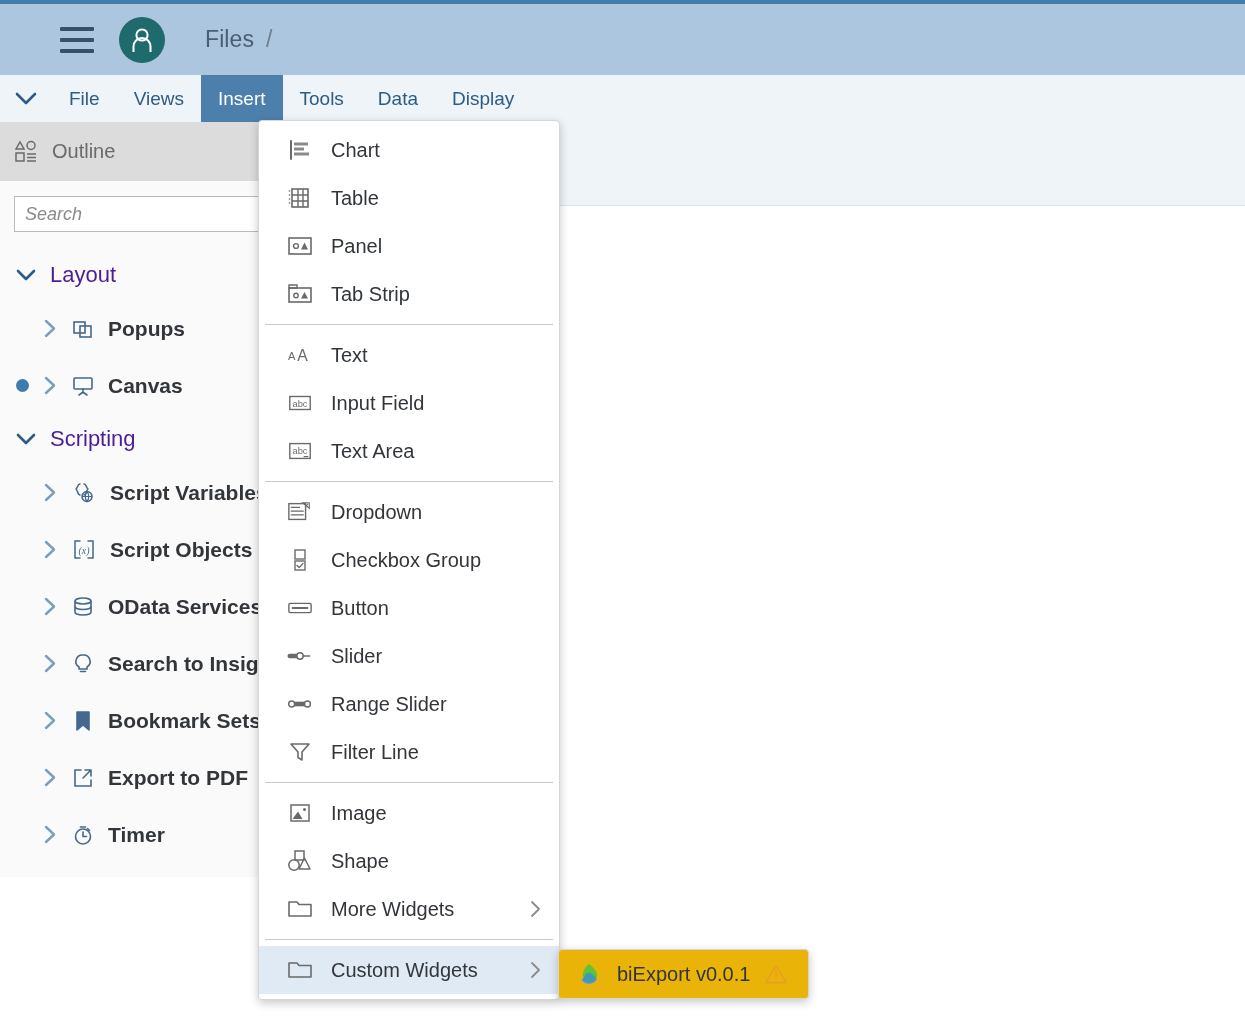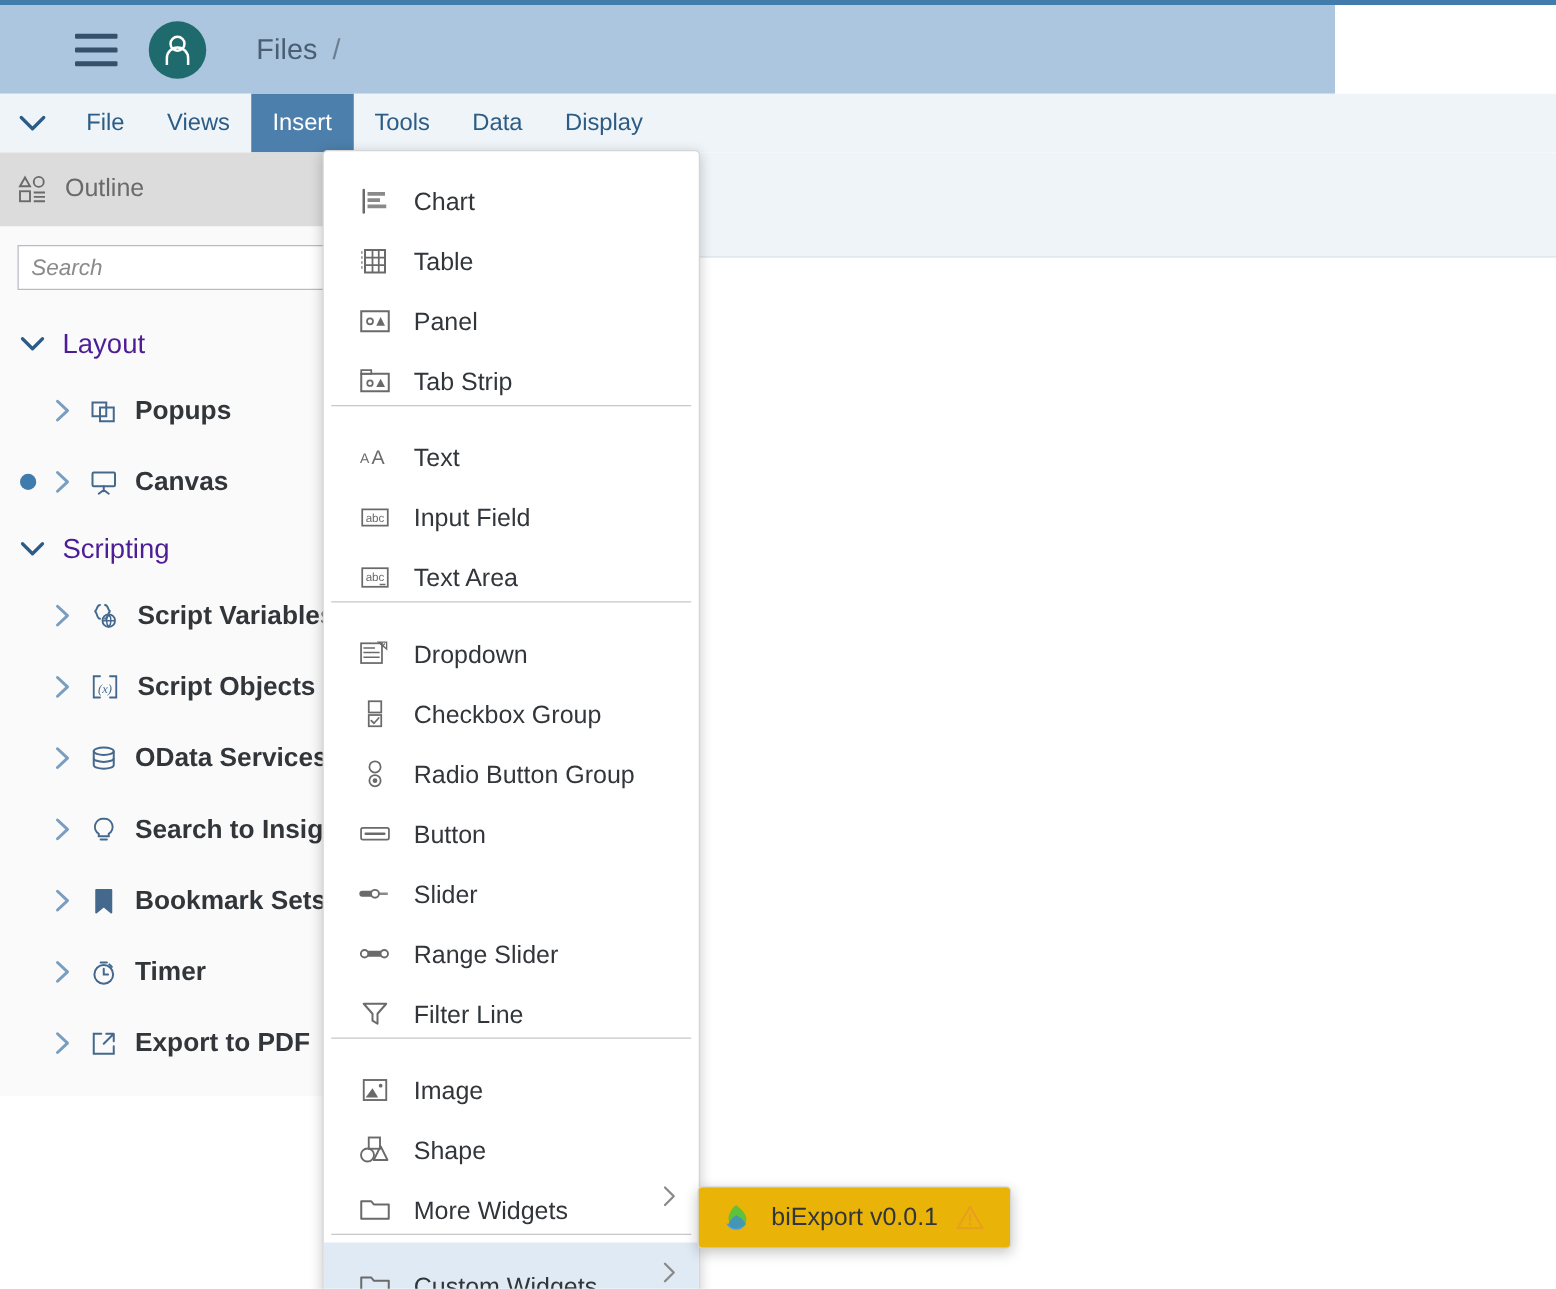--- a/index.html
+++ b/index.html
@@ -12,21 +12,21 @@
   #app { position: relative; width: 1245px; height: 1031px; }
 
   
   .accent-strip {
     position: absolute; top: 0; left: 0; width: 1245px; height: 4px;
     background: #427cac;
   }
 
   
   .shell-header {
-    position: absolute; top: 4px; left: 0; width: 1068px; height: 71px;
+    position: absolute; top: 4px; left: 0; width: 1245px; height: 71px;
     background: #abc6de;
     display: flex; align-items: center;
   }
   .hamburger {
     width: 34px; height: 26px; margin-left: 60px;
     display: flex; flex-direction: column; justify-content: space-between;
     cursor: pointer;
   }
   .hamburger i { display: block; height: 4px; background: #35506b; border-radius: 1px; }
 
@@ -122,21 +122,21 @@
 
   
   .dropdown {
     position: absolute; top: 120px; left: 258px;
     width: 302px; background: #ffffff;
     border: 1px solid #d6d6d6; border-radius: 4px;
     box-shadow: 0 3px 10px rgba(0,0,0,.22);
     padding: 5px 0 5px 0;
   }
   .dd-item {
-    display: flex; align-items: flex-end; height: 48px;
+    display: flex; align-items: center; height: 48px;
     padding-left: 28px; cursor: pointer; position: relative;
   }
   .dd-item.highlight { background: #dfeaf4; }
   .dd-ico {
     width: 26px; height: 26px; margin-right: 18px;
     display: flex; align-items: center; justify-content: center;
     flex: 0 0 auto;
   }
   .dd-label { font-size: 20px; color: #32363a; white-space: nowrap; }
   .dd-arrow {
@@ -361,42 +361,42 @@
 
       <div class="tree-row">
         <span class="bullet hidden"></span>
         <span class="chev">
           <svg width="12" height="19" viewBox="0 0 12 19">
             <path d="M2 2 L10 9.5 L2 17" fill="none" stroke="#7a9ec0" stroke-width="2.4" stroke-linecap="round" stroke-linejoin="round"></path>
           </svg>
         </span>
         <span class="ticon">
           <svg width="22" height="22" viewBox="0 0 22 22">
+            <path d="M9 3 H3 V19 H19 V13" fill="none" stroke="#45688d" stroke-width="1.6" stroke-linecap="round"></path>
+            <path d="M11 11 L19 3 M13 3 H19 V9" fill="none" stroke="#45688d" stroke-width="1.6" stroke-linecap="round" stroke-linejoin="round"></path>
+          </svg>
+        </span>
+        <span class="tlabel">Export to PDF</span>
+      </div>
+
+      <div class="tree-row">
+        <span class="bullet hidden"></span>
+        <span class="chev">
+          <svg width="12" height="19" viewBox="0 0 12 19">
+            <path d="M2 2 L10 9.5 L2 17" fill="none" stroke="#7a9ec0" stroke-width="2.4" stroke-linecap="round" stroke-linejoin="round"></path>
+          </svg>
+        </span>
+        <span class="ticon">
+          <svg width="22" height="22" viewBox="0 0 22 22">
             <circle cx="11" cy="12.5" r="7.5" fill="none" stroke="#45688d" stroke-width="1.6"></circle>
             <path d="M11 8 V12.5 H14.5" fill="none" stroke="#45688d" stroke-width="1.6" stroke-linecap="round"></path>
             <path d="M8.5 3 H13.5 M15.5 4.5 L17.5 6.5" stroke="#45688d" stroke-width="1.6" stroke-linecap="round"></path>
           </svg>
         </span>
         <span class="tlabel">Timer</span>
-      </div>
-
-      <div class="tree-row">
-        <span class="bullet hidden"></span>
-        <span class="chev">
-          <svg width="12" height="19" viewBox="0 0 12 19">
-            <path d="M2 2 L10 9.5 L2 17" fill="none" stroke="#7a9ec0" stroke-width="2.4" stroke-linecap="round" stroke-linejoin="round"></path>
-          </svg>
-        </span>
-        <span class="ticon">
-          <svg width="22" height="22" viewBox="0 0 22 22">
-            <path d="M9 3 H3 V19 H19 V13" fill="none" stroke="#45688d" stroke-width="1.6" stroke-linecap="round"></path>
-            <path d="M11 11 L19 3 M13 3 H19 V9" fill="none" stroke="#45688d" stroke-width="1.6" stroke-linecap="round" stroke-linejoin="round"></path>
-          </svg>
-        </span>
-        <span class="tlabel">Export to PDF</span>
       </div>
 
     </div>
   </div>
 
   <div class="dropdown">
 
     <div class="dd-item">
       <span class="dd-ico">
         <svg width="24" height="24" viewBox="0 0 24 24">
@@ -492,30 +492,20 @@
       <span class="dd-ico">
         <svg width="22" height="24" viewBox="0 0 22 24">
           <rect x="6" y="2" width="10" height="9" fill="none" stroke="#6a6a6a" stroke-width="1.4"></rect>
           <rect x="6" y="13" width="10" height="9" fill="none" stroke="#6a6a6a" stroke-width="1.4"></rect>
           <path d="M8 17.5 L10.2 19.6 L14 15.4" fill="none" stroke="#6a6a6a" stroke-width="1.4" stroke-linecap="round" stroke-linejoin="round"></path>
         </svg>
       </span>
       <span class="dd-label">Checkbox Group</span>
     </div>
 
-    <div class="dd-item">
-      <span class="dd-ico">
-        <svg width="22" height="24" viewBox="0 0 22 24">
-          <circle cx="11" cy="6.5" r="4.5" fill="none" stroke="#6a6a6a" stroke-width="1.4"></circle>
-          <circle cx="11" cy="17.5" r="4.5" fill="none" stroke="#6a6a6a" stroke-width="1.4"></circle>
-          <circle cx="11" cy="17.5" r="1.9" fill="#6a6a6a"></circle>
-        </svg>
-      </span>
-      <span class="dd-label">Radio Button Group</span>
-    </div>
 
     <div class="dd-item">
       <span class="dd-ico">
         <svg width="28" height="20" viewBox="0 0 28 20">
           <rect x="2" y="5" width="24" height="10" rx="1.5" fill="none" stroke="#6a6a6a" stroke-width="1.5"></rect>
           <path d="M6 10 H22" stroke="#6a6a6a" stroke-width="2.2" stroke-linecap="round"></path>
         </svg>
       </span>
       <span class="dd-label">Button</span>
     </div>

